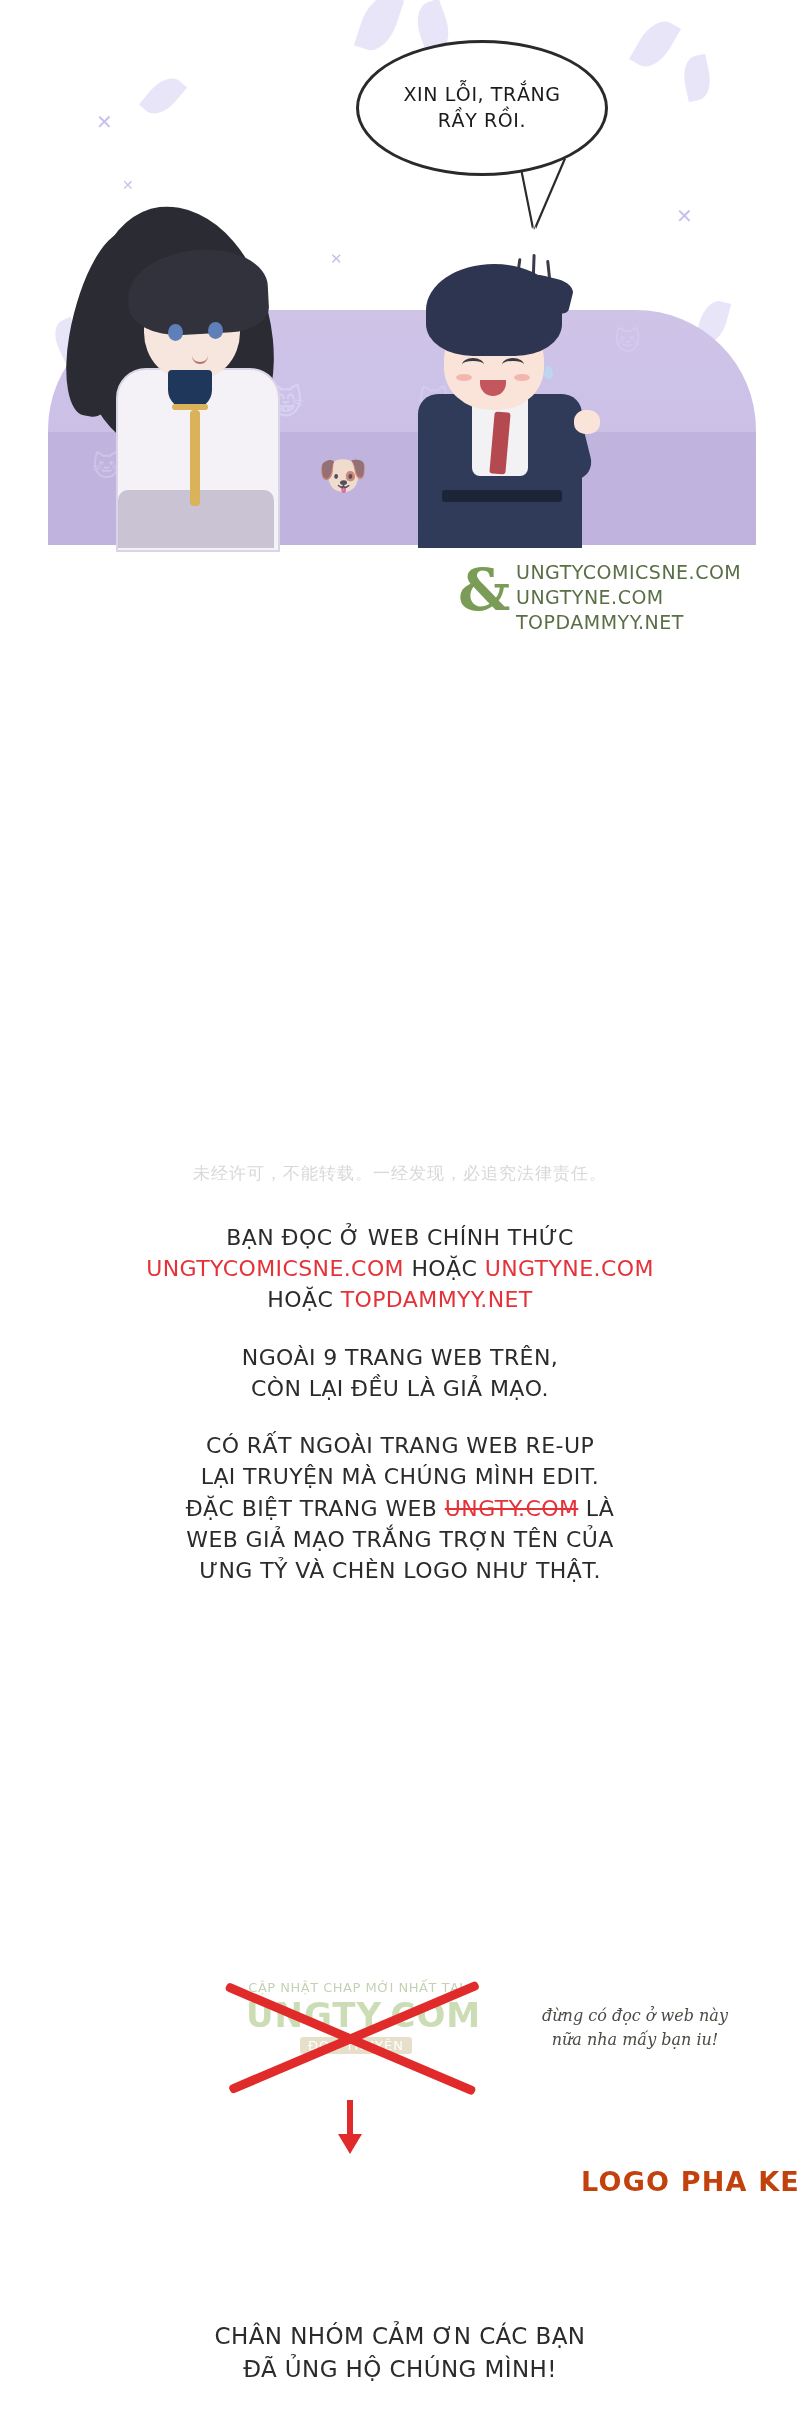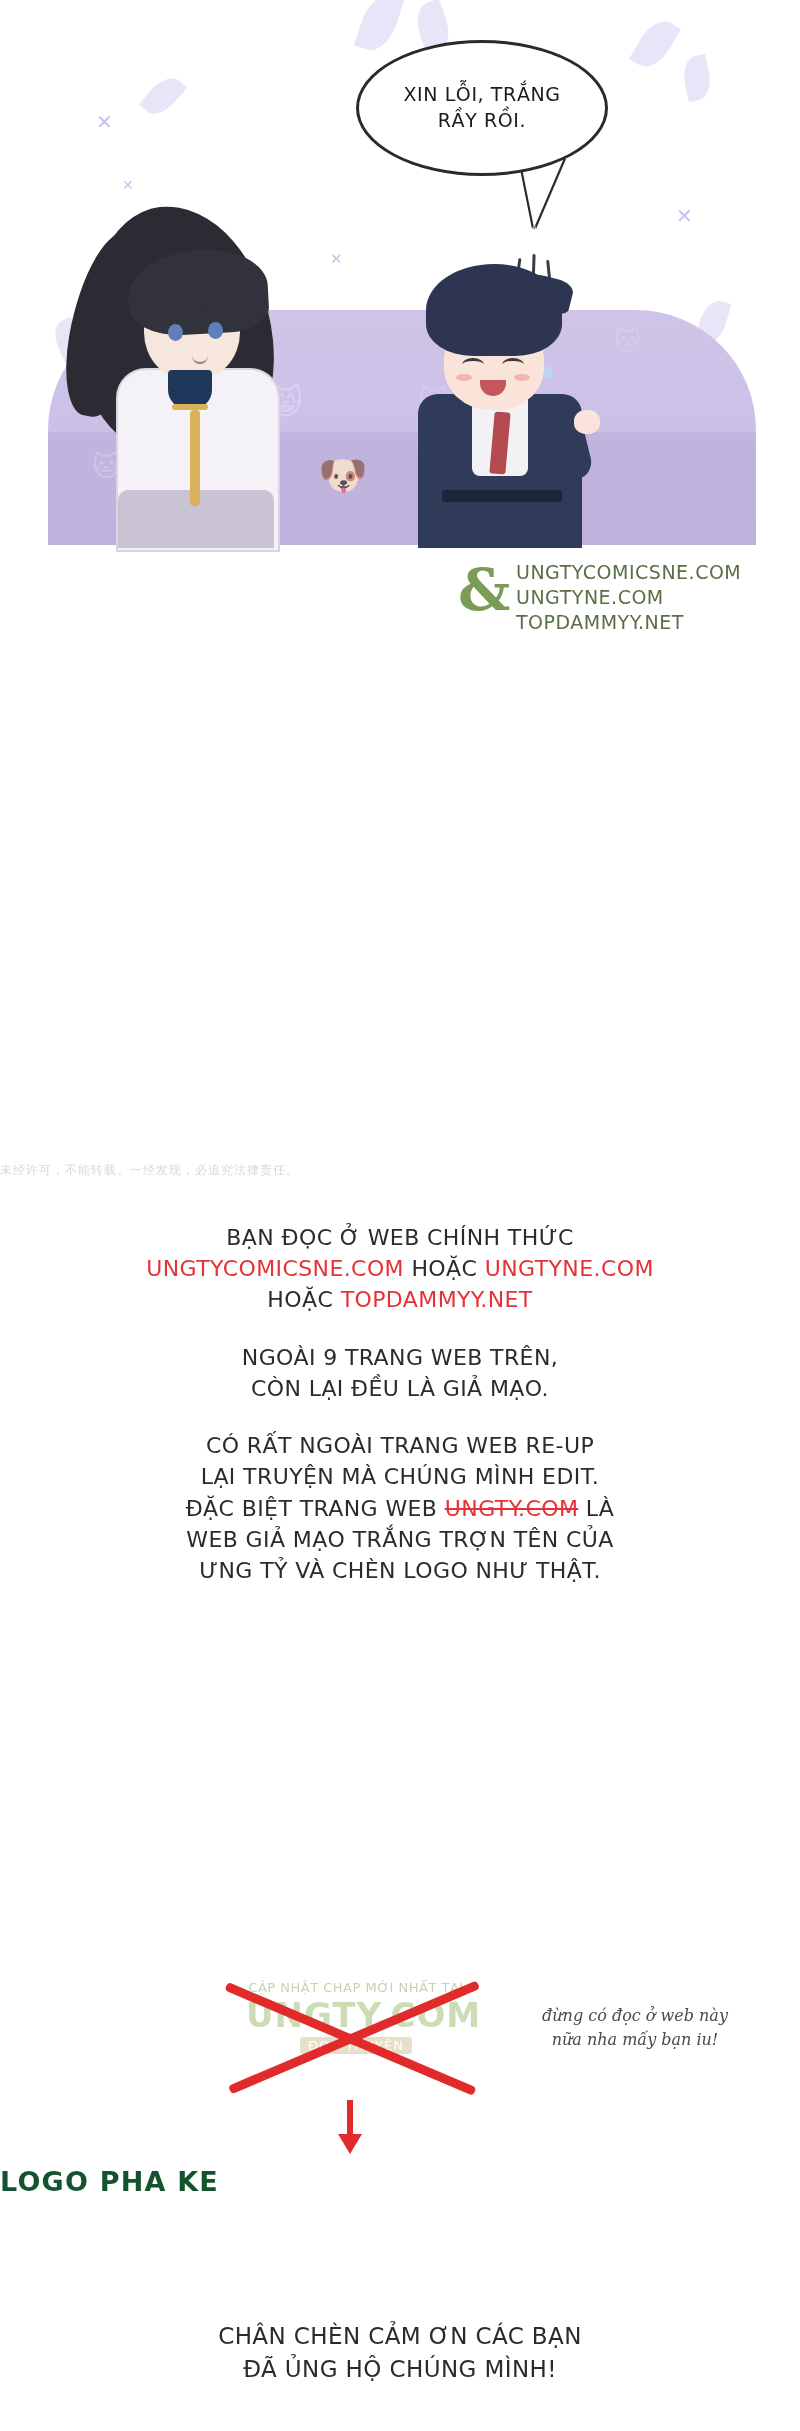--- a/index.html
+++ b/index.html
@@ -270,22 +270,23 @@
     letter-spacing: .5px;
     white-space: nowrap;
   }
 
   
   #cn-notice {
     position: absolute;
     left: 0;
     top: 1162px;
     width: 800px;
+    text-align: center;
     color: #d8d8d8;
-    font-size: 12px;
+    font-size: 17px;
     letter-spacing: 1px;
   }
 
   
   #announcement {
     position: absolute;
     left: 0;
     top: 1222px;
     width: 800px;
     text-align: center;
@@ -372,22 +373,22 @@
     width: 0; height: 0;
     border-left: 12px solid transparent;
     border-right: 12px solid transparent;
     border-top: 20px solid #e12a2a;
   }
   #fake-logo-label {
     position: absolute;
     left: 0;
     top: 196px;
     width: 800px;
-    text-align: left;
-    color: #14532d;
+    text-align: right;
+    color: #c2410c;
     font-size: 27px;
     font-weight: bold;
     letter-spacing: 1.2px;
   }
 
   
   #thanks {
     position: absolute;
     left: 0;
     top: 2320px;
@@ -525,15 +526,15 @@
 
   <div id="down-arrow">
     <div class="shaft"></div>
     <div class="head"></div>
   </div>
 
   <div id="fake-logo-label">LOGO PHA KE</div>
 </div>
 
 <div id="thanks">
-  <div>CHÂN CHÈN CẢM ƠN CÁC BẠN</div>
+  <div>CHÂN NHÓM CẢM ƠN CÁC BẠN</div>
   <div>ĐÃ ỦNG HỘ CHÚNG MÌNH!</div>
 </div>
 
 </body></html>

